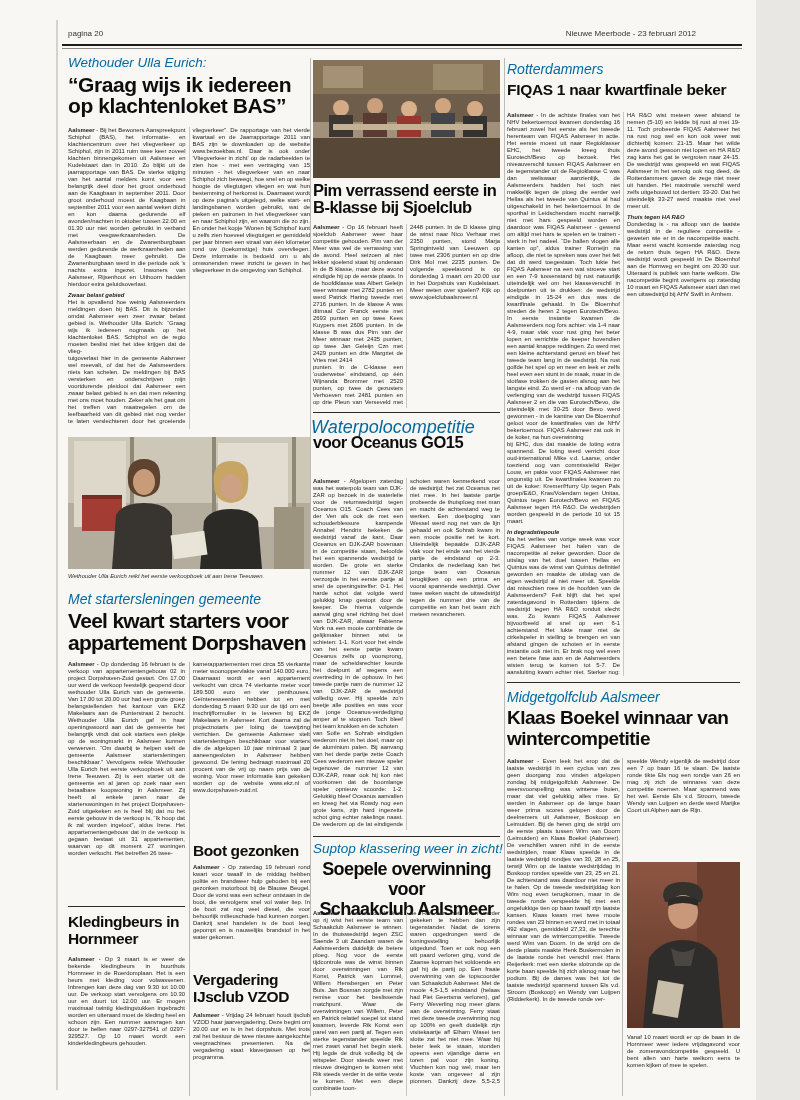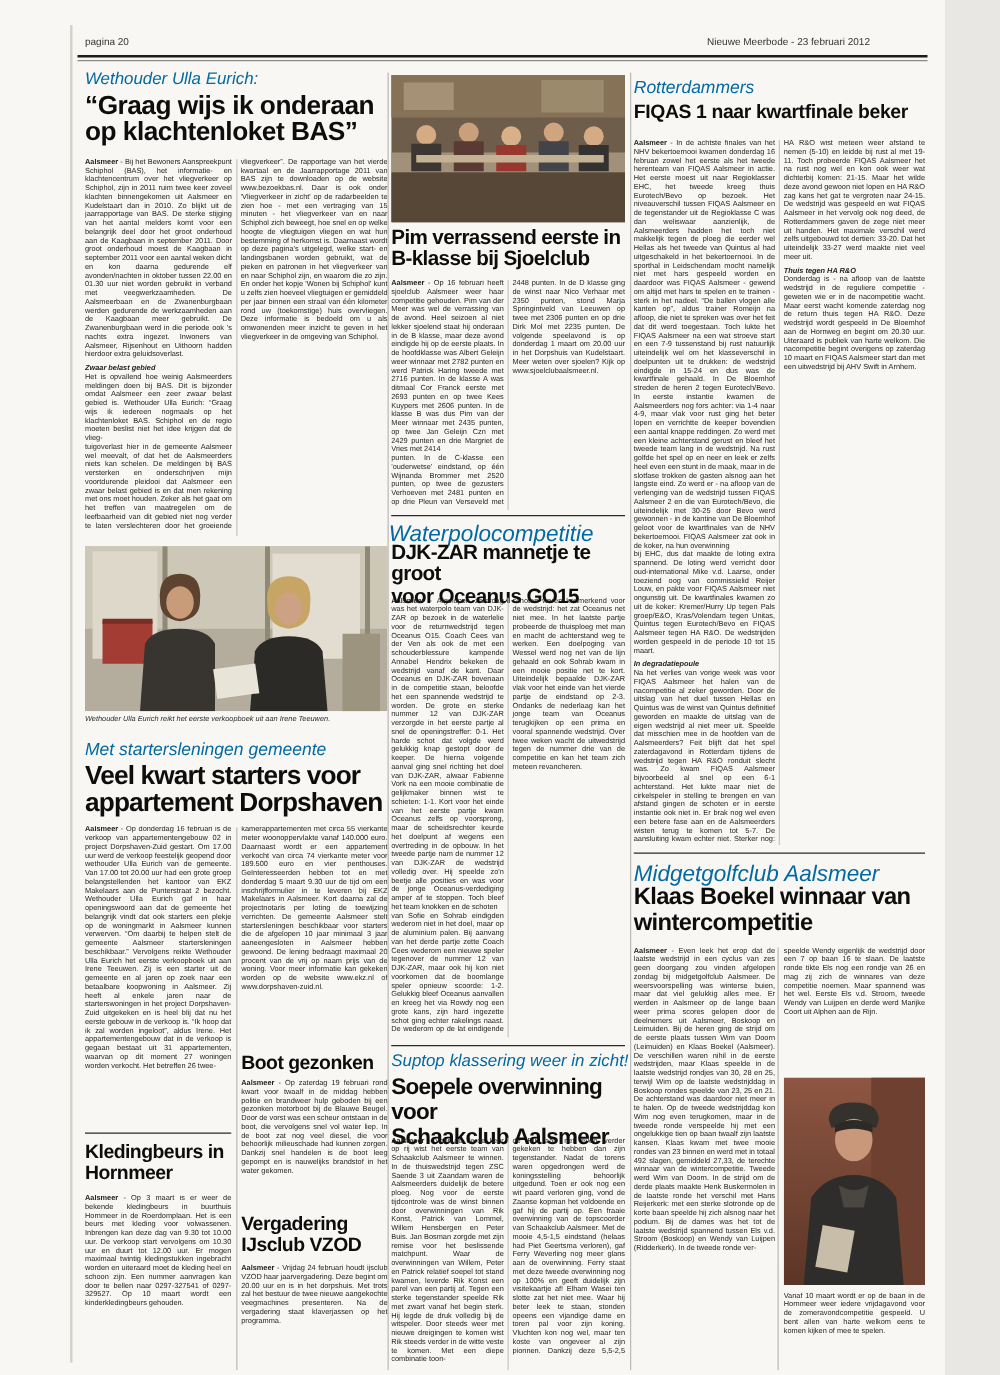--- a/index.html
+++ b/index.html
@@ -37,21 +37,21 @@
   <div class="abs hdr-rule-thin" style="left:62px;top:48px;width:680px;"></div>
 
   <div class="abs vrule" style="left:310px;top:58px;height:1038px;"></div>
   <div class="abs vrule" style="left:504px;top:58px;height:1038px;"></div>
   <div class="abs vrule" style="left:189px;top:662px;height:434px;"></div>
   <div class="abs vrule" style="left:622px;top:758px;height:338px;"></div>
 
   <div class="abs" style="left:68px;top:56px;width:242px;">
     <div class="kicker" style="font-size:13.5px;">Wethouder Ulla Eurich:</div>
     <div class="hl" style="font-size:21px;margin-top:4px;">
-      <div>“Graag wijs ik onderaan</div>
+      <div>“Graag wijs ik iedereen</div>
       <div>op klachtenloket BAS”</div>
     </div>
   </div>
   <div class="abs cols2" style="left:68px;top:127px;width:242px;height:302px;">
     <p class="bt"><b class="loc">Aalsmeer</b><span> - Bij het Bewoners Aanspreekpunt Schiphol (BAS), het informatie- en klachtencentrum over het vliegverkeer op Schiphol, zijn in 2011 ruim twee keer zoveel klachten binnengekomen uit Aalsmeer en Kudelstaart dan in 2010. Zo blijkt uit de jaarrapportage van BAS. De sterke stijging van het aantal melders komt voor een belangrijk deel door het groot onderhoud aan de Kaagbaan in september 2011. Door groot onderhoud moest de Kaagbaan in september 2011 voor een aantal weken dicht en kon daarna gedurende elf avonden/nachten in oktober tussen 22.00 en 01.30 uur niet worden gebruikt in verband met veegwerkzaamheden. De Aalsmeerbaan en de Zwanenburgbaan werden gedurende de werkzaamheden aan de Kaagbaan meer gebruikt. De Zwanenburgbaan werd in die periode ook 's nachts extra ingezet. Inwoners van Aalsmeer, Rijsenhout en Uithoorn hadden hierdoor extra geluidsoverlast.</span></p>
     <p class="bt sub">Zwaar belast gebied</p>
     <p class="bt">Het is opvallend hoe weinig Aalsmeerders meldingen doen bij BAS. Dit is bijzonder omdat Aalsmeer een zeer zwaar belast gebied is. Wethouder Ulla Eurich: “Graag wijs ik iedereen nogmaals op het klachtenloket BAS. Schiphol en de regio moeten beslist niet het idee krijgen dat de vlieg-</p>
     <p class="bt">tuigoverlast hier in de gemeente Aalsmeer wel meevalt, of dat het de Aalsmeerders niets kan schelen. De meldingen bij BAS versterken en onderschrijven mijn voortdurende pleidooi dat Aalsmeer een zwaar belast gebied is en dat men rekening met ons moet houden. Zeker als het gaat om het treffen van maatregelen om de leefbaarheid van dit gebied niet nog verder te laten verslechteren door het groeiende vliegverkeer”. De rapportage van het vierde kwartaal en de Jaarrapportage 2011 van BAS zijn te downloaden op de website www.bezoekbas.nl. Daar is ook onder 'Vliegverkeer in zicht' op de radarbeelden te zien hoe - met een vertraging van 15 minuten - het vliegverkeer van en naar Schiphol zich beweegt, hoe snel en op welke hoogte de vliegtuigen vliegen en wat hun bestemming of herkomst is. Daarnaast wordt op deze pagina's uitgelegd, welke start- en landingsbanen worden gebruikt, wat de pieken en patronen in het vliegverkeer van en naar Schiphol zijn, en waarom die zo zijn. En onder het kopje 'Wonen bij Schiphol' kunt u zelfs zien hoeveel vliegtuigen er gemiddeld per jaar binnen een straal van één kilometer rond uw (toekomstige) huis overvliegen. Deze informatie is bedoeld om u als omwonenden meer inzicht te geven in het vliegverkeer in de omgeving van Schiphol.</p>
   </div>
 
@@ -141,52 +141,51 @@
     <div>B-klasse bij Sjoelclub</div>
   </div>
   <div class="abs cols2" style="left:313px;top:224px;width:187px;height:184px;">
     <p class="bt"><b class="loc">Aalsmeer</b><span> - Op 16 februari heeft sjoelclub Aalsmeer weer haar competitie gehouden. Pim van der Meer was wel de verrassing van de avond. Heel seizoen al niet lekker sjoelend staat hij onderaan in de B klasse, maar deze avond eindigde hij op de eerste plaats. In de hoofdklasse was Albert Geleijn weer winnaar met 2782 punten en werd Patrick Haring tweede met 2716 punten. In de klasse A was ditmaal Cor Franck eerste met 2693 punten en op twee Kees Kuypers met 2606 punten. In de klasse B was dus Pim van der Meer winnaar met 2435 punten, op twee Jan Geleijn Czn met 2429 punten en drie Margriet de Vries met 2414</span></p>
     <p class="bt">punten. In de C-klasse een 'ouderwetse' eindstand, op één Wijnanda Brommer met 2520 punten, op twee de gezusters Verhoeven met 2481 punten en op drie Pleun van Verseveld met 2448 punten. In de D klasse ging de winst naar Nico Verhaar met 2350 punten, stond Marja Springintveld van Leeuwen op twee met 2306 punten en op drie Dirk Mol met 2235 punten. De volgende speelavond is op donderdag 1 maart om 20.00 uur in het Dorpshuis van Kudelstaart. Meer weten over sjoelen? Kijk op www.sjoelclubaalsmeer.nl.</p>
   </div>
 
   <div class="abs hrule" style="left:313px;top:412px;width:187px;"></div>
   <div class="abs kicker" style="left:311px;top:418px;font-size:18px;">Waterpolocompetitie</div>
   <div class="abs hl" style="left:313px;top:434px;width:187px;font-size:16.5px;letter-spacing:-0.5px;line-height:1.06;">
-    <div>DJK-ZAR mannetje te groot</div>
     <div>voor Oceanus GO15</div>
   </div>
   <div class="abs cols2" style="left:313px;top:478px;width:187px;height:352px;">
     <p class="bt"><b class="loc">Aalsmeer</b><span> - Afgelopen zaterdag was het waterpolo team van DJK-ZAR op bezoek in de waterlelie voor de returnwedstrijd tegen Oceanus O15. Coach Cees van der Ven als ook de met een schouderblessure kampende Annabel Hendrix bekeken de wedstrijd vanaf de kant. Daar Oceanus en DJK-ZAR bovenaan in de competitie staan, beloofde het een spannende wedstrijd te worden. De grote en sterke nummer 12 van DJK-ZAR verzorgde in het eerste partje al snel de openingstreffer: 0-1. Het harde schot dat volgde werd gelukkig knap gestopt door de keeper. De hierna volgende aanval ging snel richting het doel van DJK-ZAR, alwaar Fabienne Vork na een mooie combinatie de gelijkmaker binnen wist te schieten: 1-1. Kort voor het einde van het eerste partje kwam Oceanus zelfs op voorsprong, maar de scheidsrechter keurde het doelpunt af wegens een overtreding in de opbouw. In het tweede partje nam de nummer 12 van DJK-ZAR de wedstrijd volledig over. Hij speelde zo'n beetje alle posities en was voor de jonge Oceanus-verdediging amper af te stoppen. Toch bleef het team knokken en de schoten</span></p>
     <p class="bt">van Sofie en Sohrab eindigden wederom niet in het doel, maar op de aluminium palen. Bij aanvang van het derde partje zette Coach Cees wederom een nieuwe speler tegenover de nummer 12 van DJK-ZAR, maar ook hij kon niet voorkomen dat de boomlange speler opnieuw scoorde: 1-2. Gelukkig bleef Oceanus aanvallen en kreeg het via Rowdy nog een grote kans, zijn hard ingezette schot ging echter rakelings naast. De wederom op de lat eindigende schoten waren kenmerkend voor de wedstrijd: het zat Oceanus net niet mee. In het laatste partje probeerde de thuisploeg met man en macht de achterstand weg te werken. Een doelpoging van Wessel werd nog net van de lijn gehaald en ook Sohrab kwam in een mooie positie net te kort. Uiteindelijk bepaalde DJK-ZAR vlak voor het einde van het vierde partje de eindstand op 2-3. Ondanks de nederlaag kan het jonge team van Oceanus terugkijken op een prima en vooral spannende wedstrijd. Over twee weken wacht de uitwedstrijd tegen de nummer drie van de competitie en kan het team zich meteen revancheren.</p>
   </div>
 
   <div class="abs hrule" style="left:313px;top:836px;width:187px;"></div>
   <div class="abs kicker" style="left:313px;top:842px;font-size:13.5px;">Suptop klassering weer in zicht!</div>
-  <div class="abs hl" style="left:313px;top:860px;width:187px;font-size:18px;letter-spacing:-0.6px;line-height:1.1;">
+  <div class="abs hl" style="left:313px;top:860px;width:187px;font-size:18px;letter-spacing:-0.6px;line-height:1.1;text-align:center;">
     <div>Soepele overwinning voor</div>
     <div>Schaakclub Aalsmeer</div>
   </div>
   <div class="abs cols2" style="left:313px;top:910px;width:187px;height:186px;">
     <p class="bt"><b class="loc">Aalsmeer</b><span> - Voor de derde keer op rij wist het eerste team van Schaakclub Aalsmeer te winnen. In de thuiswedstrijd tegen ZSC Saende 3 uit Zaandam waren de Aalsmeerders duidelijk de betere ploeg. Nog voor de eerste tijdcontrole was de winst binnen door overwinningen van Rik Konst, Patrick van Lommel, Willem Hensbergen en Peter Buis. Jan Bosman zorgde met zijn remise voor het beslissende matchpunt. Waar de overwinningen van Willem, Peter en Patrick relatief soepel tot stand kwamen, leverde Rik Konst een parel van een partij af. Tegen een sterke tegenstander speelde Rik met zwart vanaf het begin sterk. Hij legde de druk volledig bij de witspeler. Door steeds weer met nieuwe dreigingen te komen wist Rik steeds verder in de witte veste te komen. Met een diepe combinatie toon-</span></p>
     <p class="bt">de Rik aan net even verder gekeken te hebben dan zijn tegenstander. Nadat de torens waren opgedrongen werd de koningsstelling behoorlijk uitgedund. Toen er ook nog een wit paard verloren ging, vond de Zaanse kopman het voldoende en gaf hij de partij op. Een fraaie overwinning van de topscoorder van Schaakclub Aalsmeer. Met de mooie 4,5-1,5 eindstand (helaas had Piet Geertsma verloren), gaf Ferry Weverling nog meer glans aan de overwinning. Ferry staat met deze tweede overwinning nog op 100% en geeft duidelijk zijn visitekaartje af! Elham Wasei ten slotte zat het niet mee. Waar hij beter leek te staan, stonden opeens een vijandige dame en toren pal voor zijn koning. Vluchten kon nog wel, maar ten koste van ongeveer al zijn pionnen. Dankzij deze 5,5-2,5 overwinning komt de subtop klassering weer in zicht!</p>
   </div>
 
   <div class="abs kicker" style="left:507px;top:62px;font-size:14px;">Rotterdammers</div>
   <div class="abs hl" style="left:507px;top:82px;width:233px;font-size:15.5px;letter-spacing:-0.3px;">FIQAS 1 naar kwartfinale beker</div>
   <div class="abs cols2" style="left:507px;top:112px;width:233px;height:564px;">
     <p class="bt"><b class="loc">Aalsmeer</b><span> - In de achtste finales van het NHV bekertoernooi kwamen donderdag 16 februari zowel het eerste als het tweede herenteam van FIQAS Aalsmeer in actie. Het eerste moest uit naar Regioklasser EHC, het tweede kreeg thuis Eurotech/Bevo op bezoek. Het niveauverschil tussen FIQAS Aalsmeer en de tegenstander uit de Regioklasse C was dan weliswaar aanzienlijk, de Aalsmeerders hadden het toch niet makkelijk tegen de ploeg die eerder wel Hellas als het tweede van Quintus al had uitgeschakeld in het bekertoernooi. In de sporthal in Leidschendam mocht namelijk niet met hars gespeeld worden en daardoor was FIQAS Aalsmeer - gewend om altijd met hars te spelen en te trainen - sterk in het nadeel. “De ballen vlogen alle kanten op”, aldus trainer Romeijn na afloop, die niet te spreken was over het feit dat dit werd toegestaan. Toch lukte het FIQAS Aalsmeer na een wat stroeve start en een 7-9 tussenstand bij rust natuurlijk uiteindelijk wel om het klasseverschil in doelpunten uit te drukken: de wedstrijd eindigde in 15-24 en dus was de kwartfinale gehaald. In De Bloemhof streden de heren 2 tegen Eurotech/Bevo. In eerste instantie kwamen de Aalsmeerders nog fors achter: via 1-4 naar 4-9, maar vlak voor rust ging het beter lopen en verrichtte de keeper bovendien een aantal knappe reddingen. Zo werd met een kleine achterstand gerust en bleef het tweede team lang in de wedstrijd. Na rust golfde het spel op en neer en leek er zelfs heel even een stunt in de maak, maar in de slotfase trokken de gasten alsnog aan het langste eind. Zo werd er - na afloop van de verlenging van de wedstrijd tussen FIQAS Aalsmeer 2 en die van Eurotech/Bevo, die uiteindelijk met 30-25 door Bevo werd gewonnen - in de kantine van De Bloemhof geloot voor de kwartfinales van de NHV bekertoernooi. FIQAS Aalsmeer zat ook in de koker, na hun overwinning</span></p>
     <p class="bt">bij EHC, dus dat maakte de loting extra spannend. De loting werd verricht door oud-international Mike v.d. Laarse, onder toeziend oog van commissielid Reijer Louw, en pakte voor FIQAS Aalsmeer niet ongunstig uit. De kwartfinales kwamen zo uit de koker: Kremer/Hurry Up tegen Pals groep/E&amp;O, Kras/Volendam tegen Unitas, Quintus tegen Eurotech/Bevo en FIQAS Aalsmeer tegen HA R&amp;O. De wedstrijden worden gespeeld in de periode 10 tot 15 maart.</p>
     <p class="bt sub">In degradatiepoule</p>
     <p class="bt">Na het verlies van vorige week was voor FIQAS Aalsmeer het halen van de nacompetitie al zeker geworden. Door de uitslag van het duel tussen Hellas en Quintus was de winst van Quintus definitief geworden en maakte de uitslag van de eigen wedstrijd al niet meer uit. Speelde dat misschien mee in de hoofden van de Aalsmeerders? Feit blijft dat het spel zaterdagavond in Rotterdam tijdens de wedstrijd tegen HA R&amp;O ronduit slecht was. Zo kwam FIQAS Aalsmeer bijvoorbeeld al snel op een 6-1 achterstand. Het lukte maar niet de cirkelspeler in stelling te brengen en van afstand gingen de schoten er in eerste instantie ook niet in. Er brak nog wel even een betere fase aan en de Aalsmeerders wisten terug te komen tot 5-7. De aansluiting kwam echter niet. Sterker nog: HA R&amp;O wist meteen weer afstand te nemen (5-10) en leidde bij rust al met 19-11. Toch probeerde FIQAS Aalsmeer het na rust nog wel en kon ook weer wat dichterbij komen: 21-15. Maar het wilde deze avond gewoon niet lopen en HA R&amp;O zag kans het gat te vergroten naar 24-15. De wedstrijd was gespeeld en wat FIQAS Aalsmeer in het vervolg ook nog deed, de Rotterdammers gaven de zege niet meer uit handen. Het maximale verschil werd zelfs uitgebouwd tot dertien: 33-20. Dat het uiteindelijk 33-27 werd maakte niet veel meer uit.</p>
     <p class="bt sub">Thuis tegen HA R&amp;O</p>
     <p class="bt">Donderdag is - na afloop van de laatste wedstrijd in de reguliere competitie - geweten wie er in de nacompetitie wacht. Maar eerst wacht komende zaterdag nog de return thuis tegen HA R&amp;O. Deze wedstrijd wordt gespeeld in De Bloemhof aan de Hornweg en begint om 20.30 uur. Uiteraard is publiek van harte welkom. Die nacompetitie begint overigens op zaterdag 10 maart en FIQAS Aalsmeer start dan met een uitwedstrijd bij AHV Swift in Arnhem.</p>
   </div>
 
   <div class="abs hrule" style="left:507px;top:682px;width:233px;"></div>
-  <div class="abs kicker" style="left:507px;top:690px;font-size:18px;">Midgetgolfclub Aalsmeer</div>
+  <div class="abs kicker" style="left:507px;top:690px;font-size:14px;">Midgetgolfclub Aalsmeer</div>
   <div class="abs hl" style="left:507px;top:708px;width:233px;font-size:19px;letter-spacing:-0.5px;line-height:1.08;">
     <div>Klaas Boekel winnaar van</div>
     <div>wintercompetitie</div>
   </div>
   <div class="abs" style="left:507px;top:758px;width:113px;height:338px;overflow:hidden;">
     <p class="bt"><b class="loc">Aalsmeer</b><span> - Even leek het erop dat de laatste wedstrijd in een cyclus van zes geen doorgang zou vinden afgelopen zondag bij midgetgolfclub Aalsmeer. De weersvoorspelling was winterse buien, maar dat viel gelukkig alles mee. Er werden in Aalsmeer op de lange baan weer prima scores gelopen door de deelnemers uit Aalsmeer, Boskoop en Leimuiden. Bij de heren ging de strijd om de eerste plaats tussen Wim van Doorn (Leimuiden) en Klaas Boekel (Aalsmeer). De verschillen waren nihil in de eerste wedstrijden, maar Klaas speelde in de laatste wedstrijd rondjes van 30, 28 en 25, terwijl Wim op de laatste wedstrijddag in Boskoop rondes speelde van 23, 25 en 21. De achterstand was daardoor niet meer in te halen. Op de tweede wedstrijddag kon Wim nog even terugkomen, maar in de tweede ronde verspeelde hij met een ongelukkige tien op baan twaalf zijn laatste kansen. Klaas kwam met twee mooie rondes van 23 binnen en werd met in totaal 492 slagen, gemiddeld 27,33, de terechte winnaar van de wintercompetitie. Tweede werd Wim van Doorn. In de strijd om de derde plaats maakte Henk Buskermolen in de laatste ronde het verschil met Hans Reijerkerk: met een sterke slotronde op de korte baan speelde hij zich alsnog naar het podium. Bij de dames was het tot de laatste wedstrijd spannend tussen Els v.d. Stroom (Boskoop) en Wendy van Luijpen (Ridderkerk). In de tweede ronde ver-</span></p>
   </div>
   <div class="abs" style="left:627px;top:758px;width:113px;height:100px;overflow:hidden;">
     <p class="bt">speelde Wendy eigenlijk de wedstrijd door een 7 op baan 16 te slaan. De laatste ronde tikte Els nog een rondje van 26 en mag zij zich de winnares van deze competitie noemen. Maar spannend was het wel. Eerste Els v.d. Stroom, tweede Wendy van Luijpen en derde werd Marijke Coort uit Alphen aan de Rijn.</p>
   </div>

